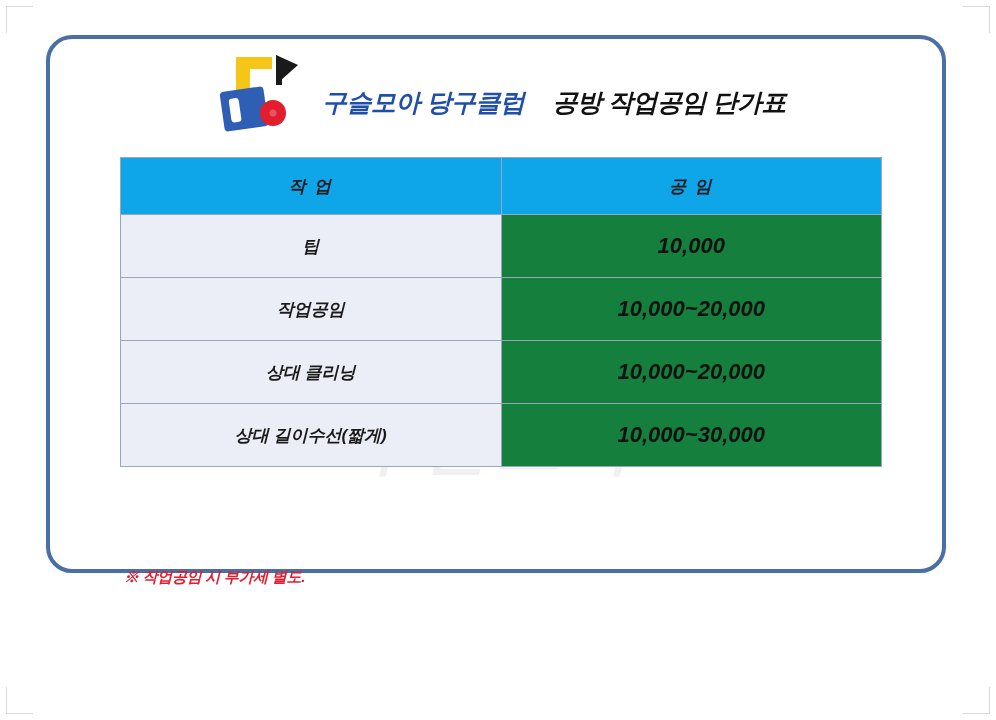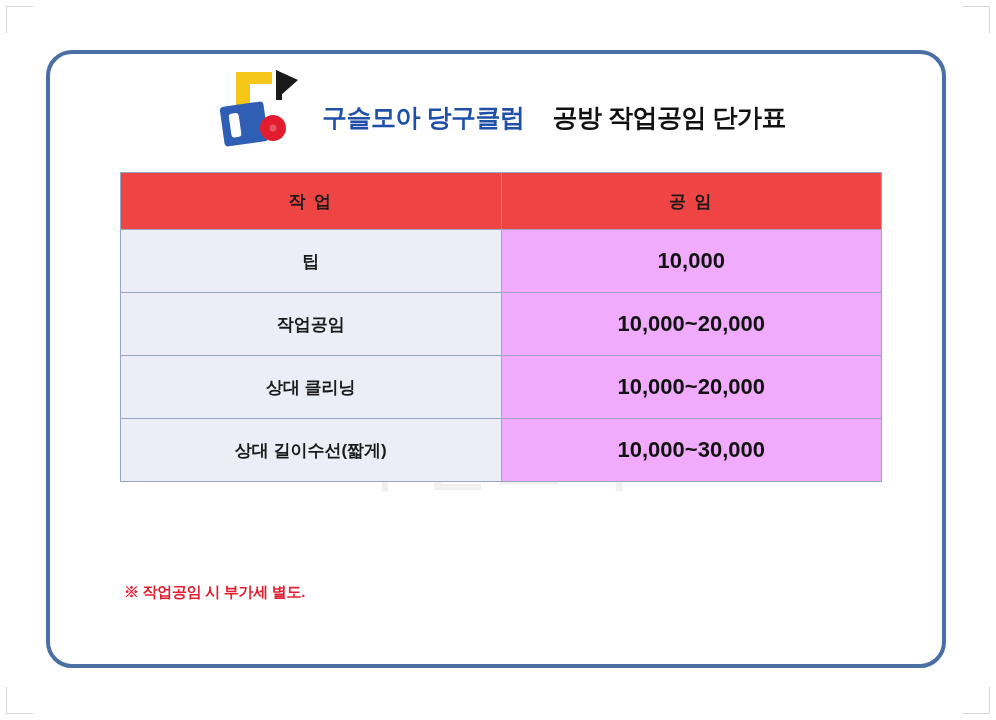--- a/index.html
+++ b/index.html
@@ -25,27 +25,28 @@
     height: 26px;
   }
   .crop-tl { top: 6px; left: 6px; border-width: 1px 0 0 1px; }
   .crop-tr { top: 6px; right: 6px; border-width: 1px 1px 0 0; }
   .crop-bl { bottom: 6px; left: 6px; border-width: 0 0 1px 1px; }
   .crop-br { bottom: 6px; right: 6px; border-width: 0 1px 1px 0; }
 
   .card {
     position: absolute;
     left: 46px;
-    top: 50px;
+    top: 35px;
     width: 900px;
-    height: 618px;
+    height: 538px;
     border: 4px solid #4a6fa5;
     border-radius: 26px;
     background: #ffffff;
     box-sizing: border-box;
+    font-style: italic;
   }
 
   
   .watermark {
     position: absolute;
     left: 50%;
     top: 360px;
     transform: translateX(-50%);
     font-size: 66px;
     letter-spacing: 6px;
@@ -105,37 +106,37 @@
     border-collapse: collapse;
     table-layout: fixed;
   }
   table.rate-table th,
   table.rate-table td {
     border: 1px solid #9aa6bd;
     text-align: center;
     vertical-align: middle;
   }
   table.rate-table thead th {
-    background: #ef4444;
+    background: #0ea5e9;
     height: 54px;
     font-size: 17px;
     font-weight: 700;
     color: #1a1a1a;
     letter-spacing: 2px;
   }
   table.rate-table tbody td.task {
     background: #eceef7;
     height: 60px;
     font-size: 17px;
     font-weight: 700;
     color: #1a1a1a;
     width: 254px;
   }
   table.rate-table tbody td.fee {
-    background: #f0abfc;
+    background: #15803d;
     height: 60px;
     font-size: 22px;
     font-weight: 800;
     color: #111111;
   }
 
   
   .notes {
     position: absolute;
     left: 74px;

